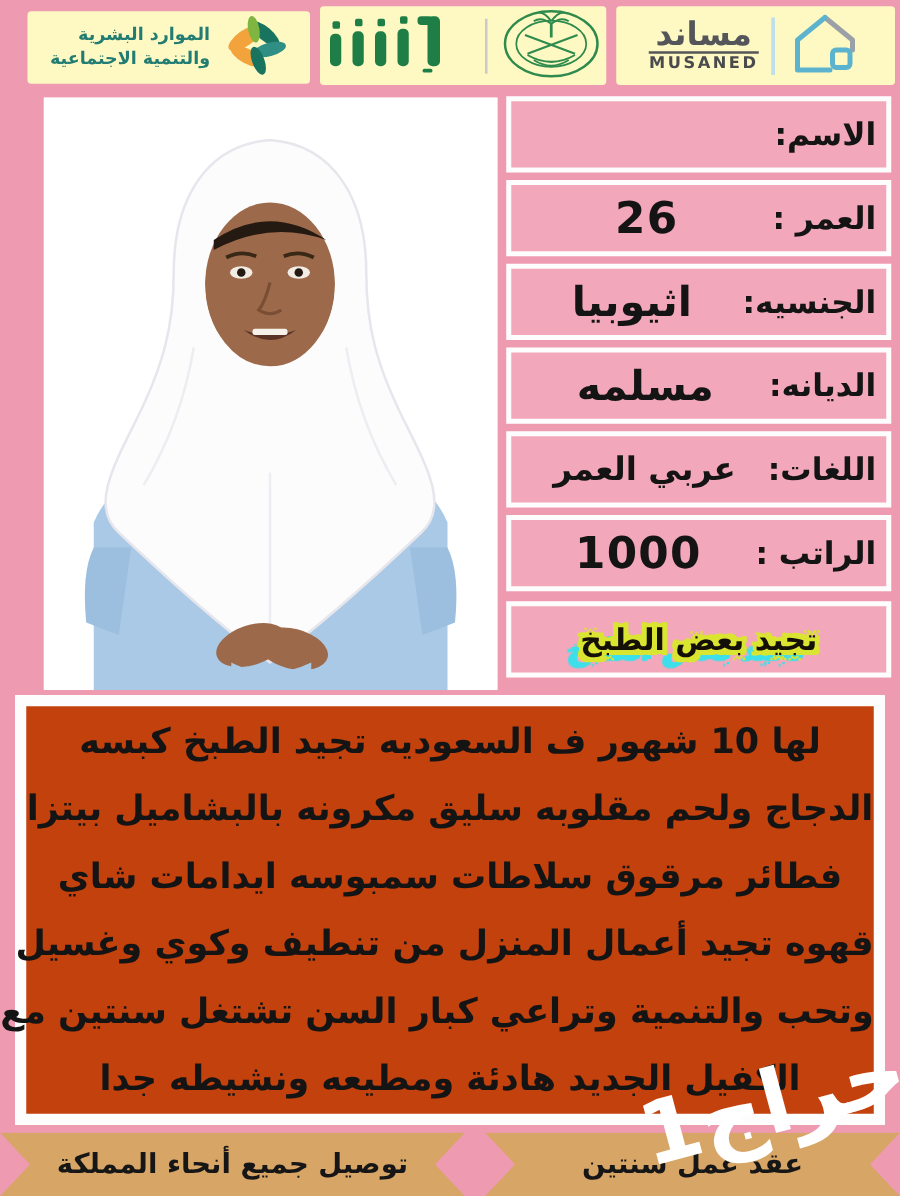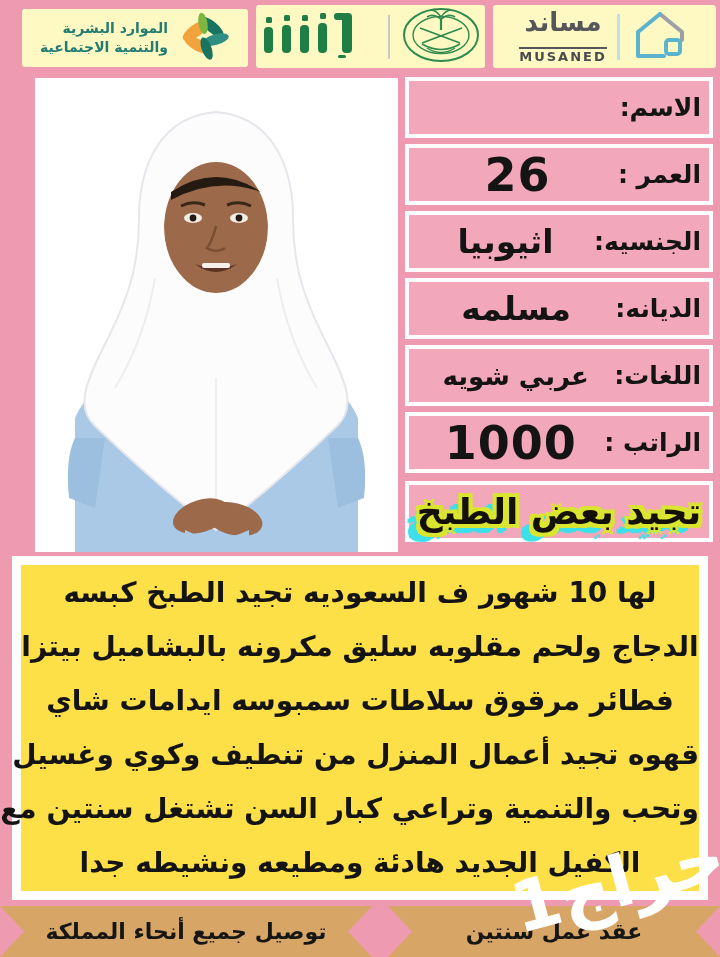--- a/index.html
+++ b/index.html
@@ -14,51 +14,51 @@
   
   .logo-box { position:absolute; background:#fef9c3; border-radius:3px;
               display:flex; align-items:center; justify-content:center; }
   .logo-hrsd { left:22px; top:9px; width:226px; height:58px; gap:8px; padding:0 8px; }
   .hrsd-text { text-align:right; color:#227c72; font-weight:bold; font-size:14px; line-height:19px; direction:rtl; }
   .logo-absher { left:256px; top:5px; width:229px; height:63px; gap:10px; }
   .logo-divider { width:2px; height:44px; background:#c9c9c9; }
   .logo-musaned { left:493px; top:5px; width:223px; height:63px; gap:10px; }
   .musaned-text { text-align:center; }
   .musaned-ar { color:#54565a; font-weight:bold; font-size:26px; line-height:26px;
-                border-bottom:2px solid #54565a; padding:0 4px 12px 4px; direction:rtl; }
+                border-bottom:2px solid #54565a; padding:0 4px 0 4px; direction:rtl; }
   .musaned-en { color:#4a4b4d; font-size:13px; letter-spacing:2px; font-weight:bold; }
   .musaned-divider { width:3px; height:46px; background:#bfe0ea; }
 
   
   .photo-box { position:absolute; left:35px; top:78px; width:363px; height:474px; background:#ffffff; }
 
   
   .field-box { position:absolute; left:405px; width:308px; height:61px;
                background:#f3a7ba; border:4px solid #fdfdfd;
                display:flex; align-items:center; direction:rtl; padding:0 8px; }
   .f-label { font-weight:bold; font-size:25px; white-space:nowrap; }
   .f-value { flex:1; text-align:center; font-weight:bold; font-size:33px; white-space:nowrap; }
   .f-value.small { font-size:26px; }
-  .f-value.num  { font-size:46px; letter-spacing:1px; }
+  .f-value.num  { font-size:35px; letter-spacing:1px; }
   .fb0{top:77px;} .fb1{top:144px;} .fb2{top:211px;} .fb3{top:278px;} .fb4{top:345px;} .fb5{top:412px;}
   .highlight-box { position:absolute; left:405px; top:481px; width:308px; height:61px;
                    background:#f3a7ba; border:4px solid #fdfdfd;
                    display:flex; align-items:center; justify-content:center; }
   .highlight-text {
-    direction:rtl; font-weight:bold; font-size:36px; color:#151006; white-space:nowrap;
+    direction:rtl; font-weight:bold; font-size:24px; color:#151006; white-space:nowrap;
     text-shadow:
       3px 0 0 #d9e530, -3px 0 0 #d9e530, 0 3px 0 #d9e530, 0 -3px 0 #d9e530,
       2px 2px 0 #d9e530, -2px 2px 0 #d9e530, 2px -2px 0 #d9e530, -2px -2px 0 #d9e530,
       4px 4px 0 #d9e530, -4px -4px 0 #d9e530, -4px 4px 0 #d9e530, 4px -4px 0 #d9e530,
       -9px 7px 0 #3ce0ea, -12px 9px 1px #3ce0ea;
   }
 
   
   .desc-box { position:absolute; left:12px; top:556px; width:696px; height:344px;
-              background:#fde047; border:9px solid #fdfdfd;
+              background:#c2410c; border:9px solid #fdfdfd;
               display:flex; flex-direction:column; justify-content:center; }
   .desc-line { direction:rtl; text-align:center; font-weight:bold; font-size:28px;
                line-height:54px; color:#141414; white-space:nowrap; }
 
   
   .ribbon { position:absolute; top:906px; height:51px; background:#d7a565;
             display:flex; align-items:center; justify-content:center;
             font-weight:bold; font-size:22px; color:#161616; direction:rtl;
             clip-path:polygon(0 0, 100% 0, calc(100% - 24px) 50%, 100% 100%, 0 100%, 24px 50%); }
   .ribbon-left  { left:0;   width:372px; }
@@ -191,21 +191,21 @@
 <div class="field-box fb2">
   <span class="f-label">الجنسيه:</span>
   <span class="f-value">اثيوبيا</span>
 </div>
 <div class="field-box fb3">
   <span class="f-label">الديانه:</span>
   <span class="f-value">مسلمه</span>
 </div>
 <div class="field-box fb4">
   <span class="f-label">اللغات:</span>
-  <span class="f-value small">عربي شويه</span>
+  <span class="f-value small">عربي العمر</span>
 </div>
 <div class="field-box fb5">
   <span class="f-label">الراتب :</span>
   <span class="f-value num">1000</span>
 </div>
 
 <div class="highlight-box">
   <span class="highlight-text">تجيد بعض الطبخ</span>
 </div>
 

